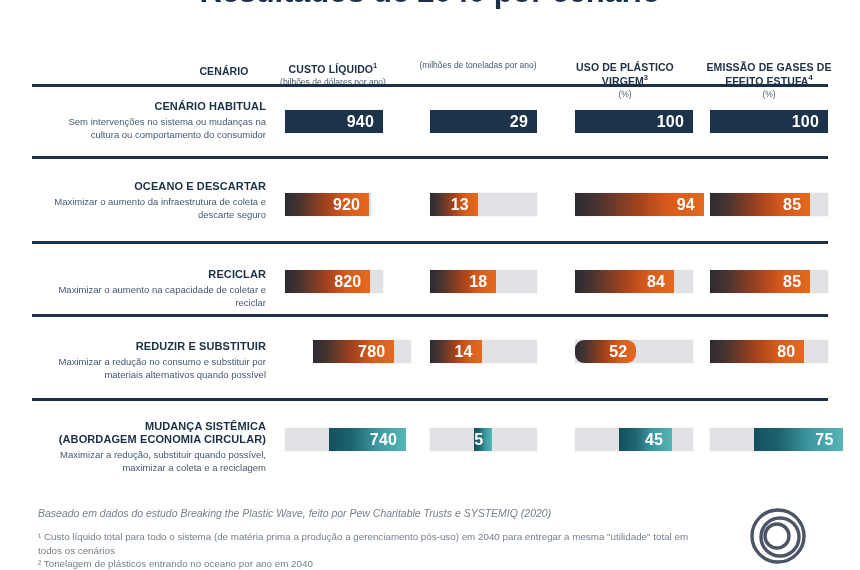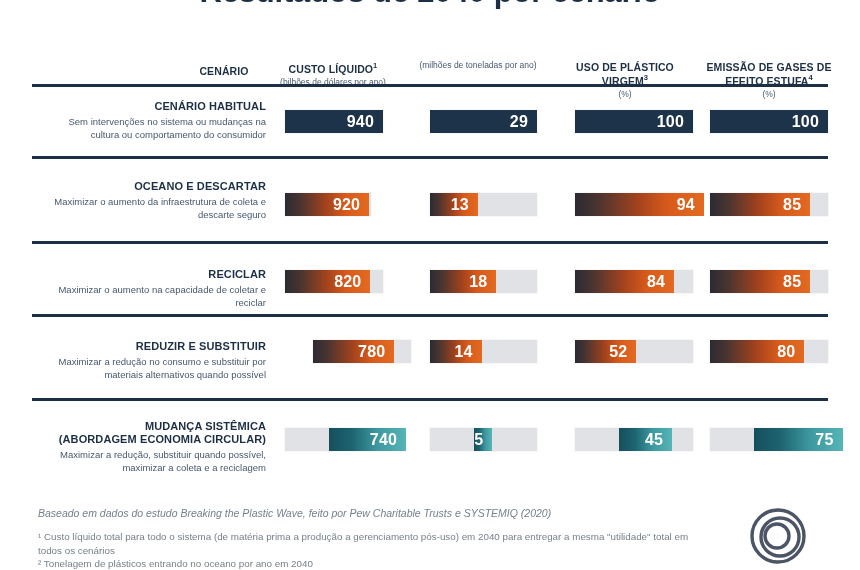--- a/index.html
+++ b/index.html
@@ -271,21 +271,21 @@
       <div class="bar-fill orange" style="width: 83%;">
         <span class="bar-value">780</span>
       </div>
     </div>
     <div class="bar-track" style="left: 430px; width: 107px; top: 340px;">
       <div class="bar-fill orange" style="width: 48.3%;">
         <span class="bar-value">14</span>
       </div>
     </div>
     <div class="bar-track" style="left: 575px; width: 118px; top: 340px;">
-      <div class="bar-fill orange" style="width: 52%;">
+      <div class="bar-fill orange" style="width: 52%; border-radius: 9px;">
         <span class="bar-value">52</span>
       </div>
     </div>
     <div class="bar-track" style="left: 710px; width: 118px; top: 340px;">
       <div class="bar-fill orange" style="width: 80%;">
         <span class="bar-value">80</span>
       </div>
     </div>
     <div class="rule" style="top: 398px;"></div>
     <div class="row-label" style="top: 420px;">

